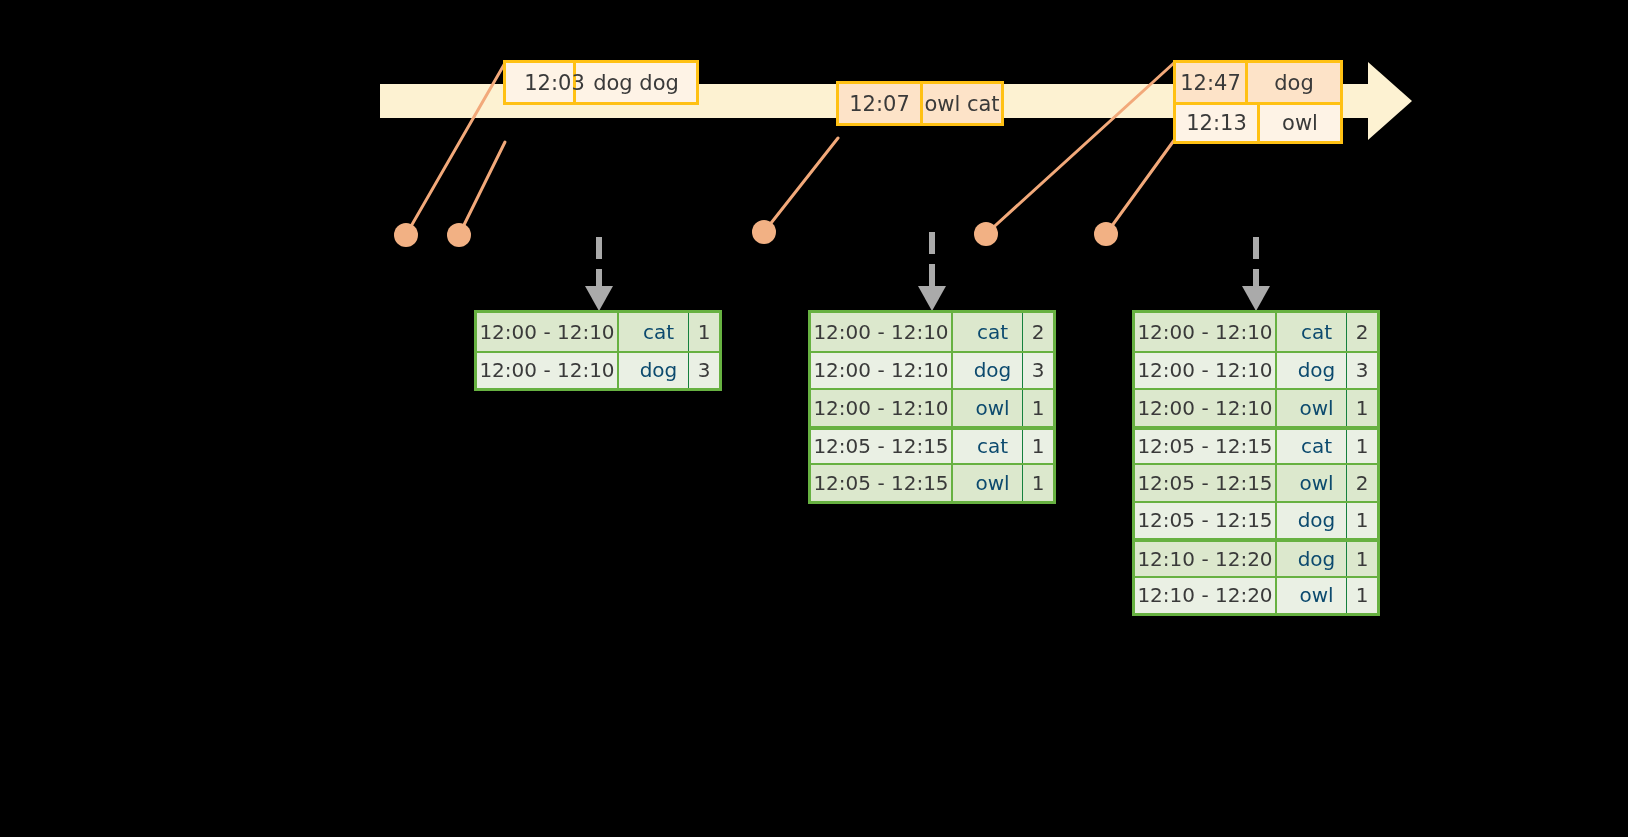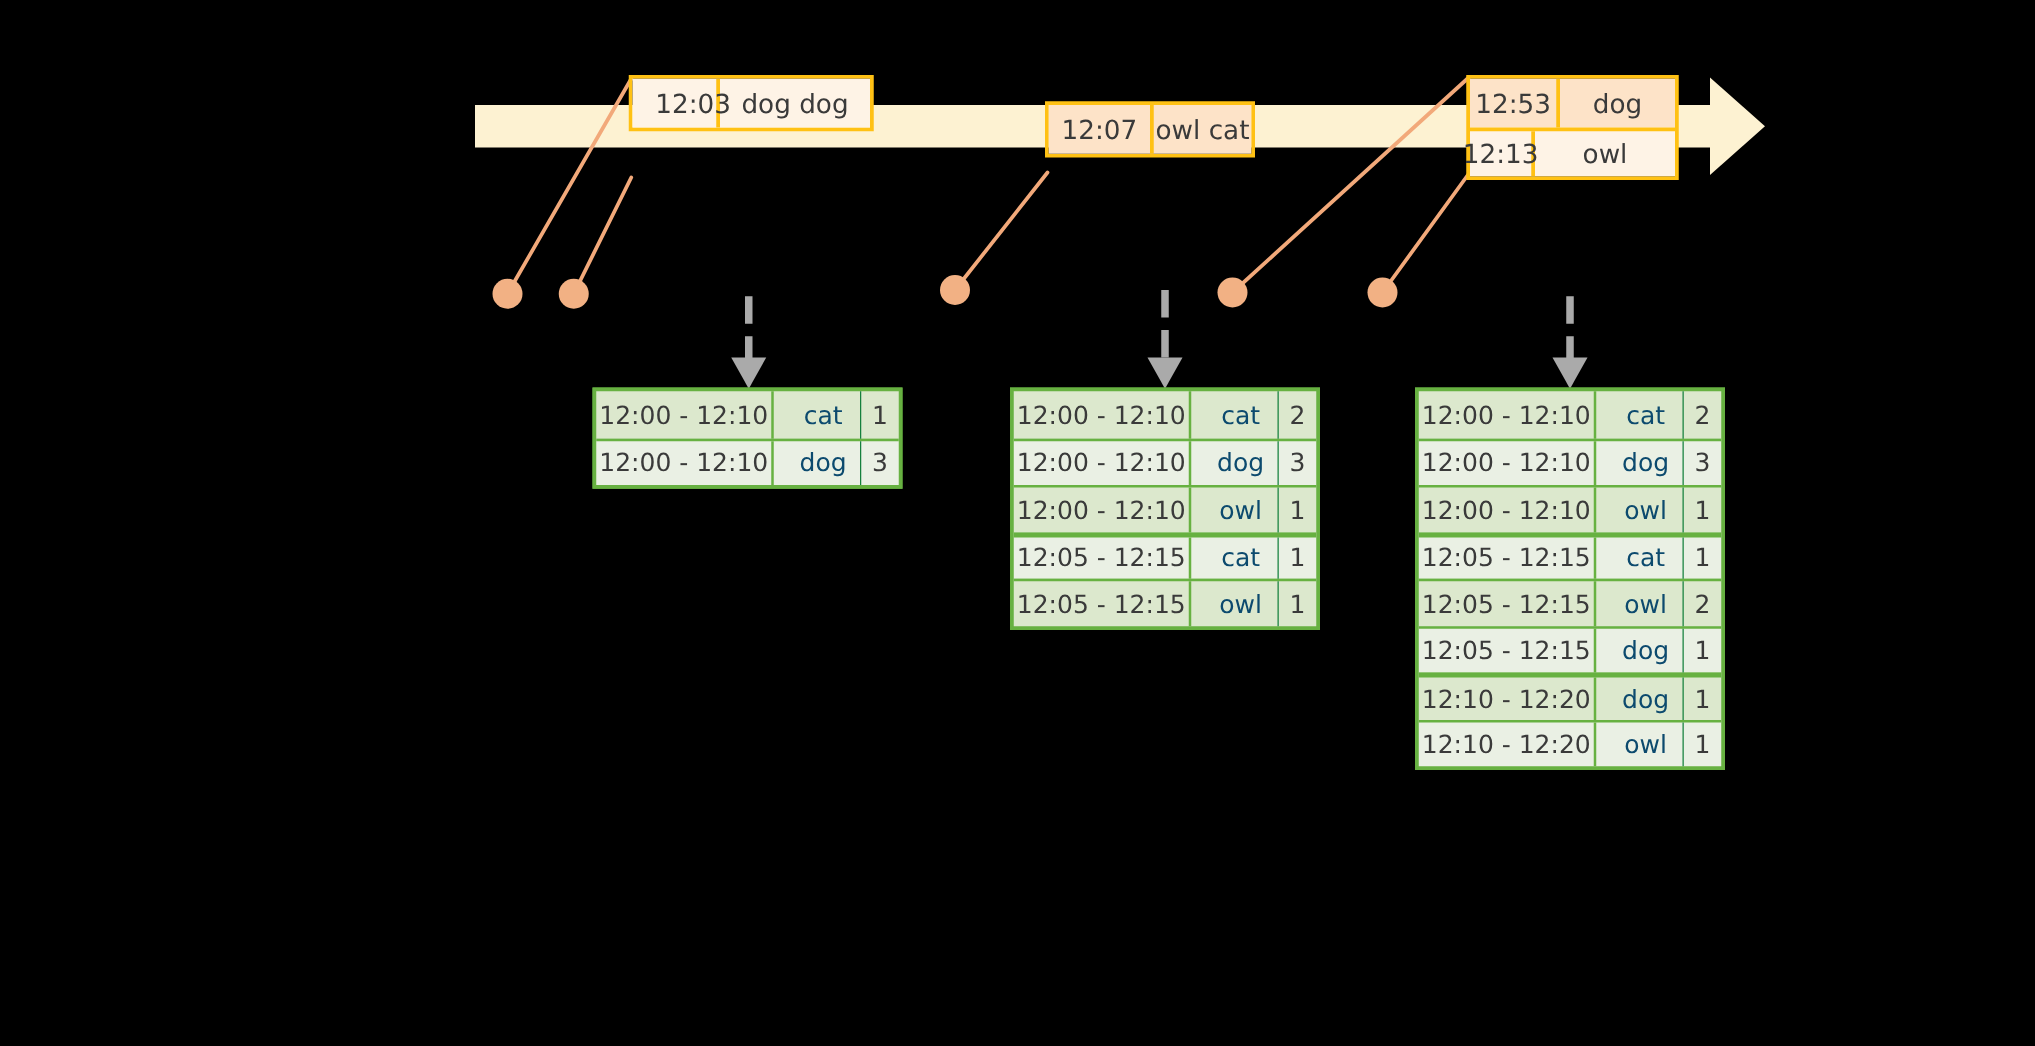--- a/index.html
+++ b/index.html
@@ -161,25 +161,25 @@
 
   <div class="event-box" style="left:836px; top:81px; width:168px;">
     <div class="event-row odd">
       <div class="ev-time" style="width:84px;">12:07</div>
       <div class="ev-words">owl cat</div>
     </div>
   </div>
 
   <div class="event-box" style="left:1173px; top:60px; width:170px;">
     <div class="event-row odd">
-      <div class="ev-time" style="width:72px;">12:53</div>
+      <div class="ev-time" style="width:72px;">12:47</div>
       <div class="ev-words">dog</div>
     </div>
     <div class="event-row even">
-      <div class="ev-time" style="width:52px;">12:13</div>
+      <div class="ev-time" style="width:84px;">12:13</div>
       <div class="ev-words">owl</div>
     </div>
   </div>
 
   <div class="result-table" style="left:474px; top:310px; width:248px;">
     <div class="res-row shade">
       <div class="rt-win" style="width:142px;">12:00 - 12:10</div>
       <div class="rt-key" style="width:60px;">cat</div>
       <div class="rt-cnt">1</div>
     </div>

